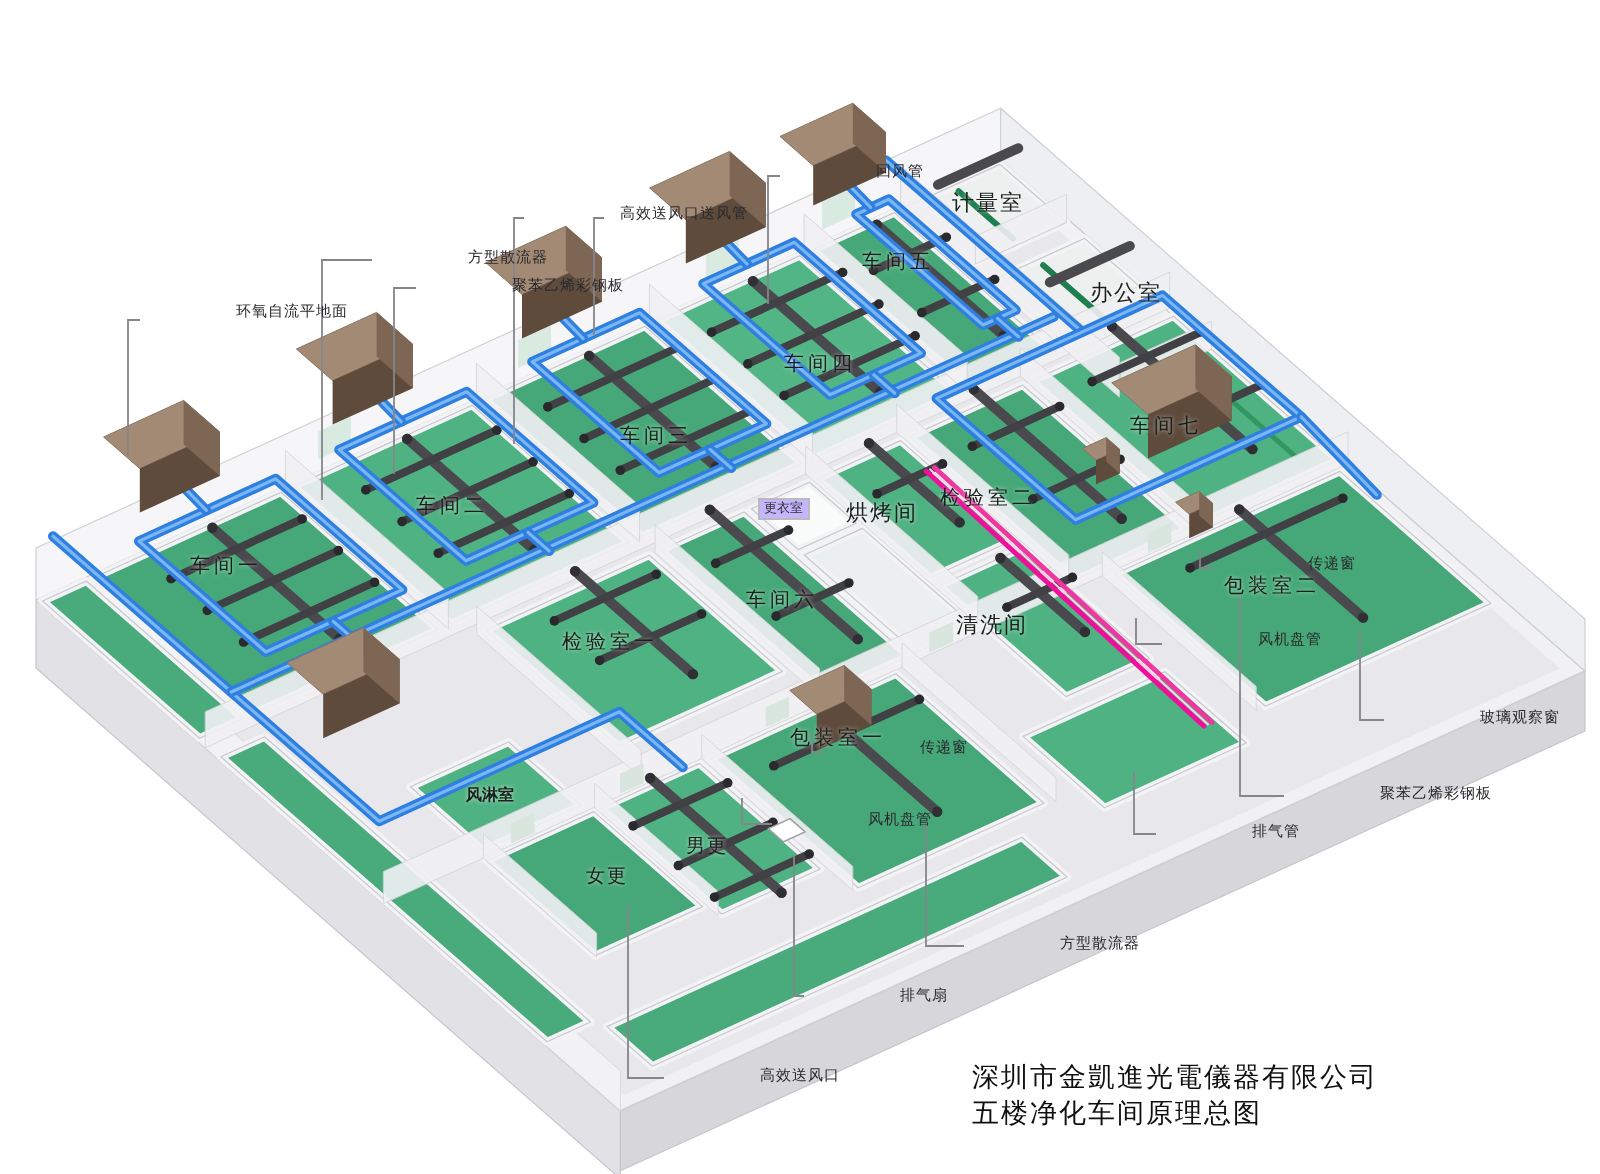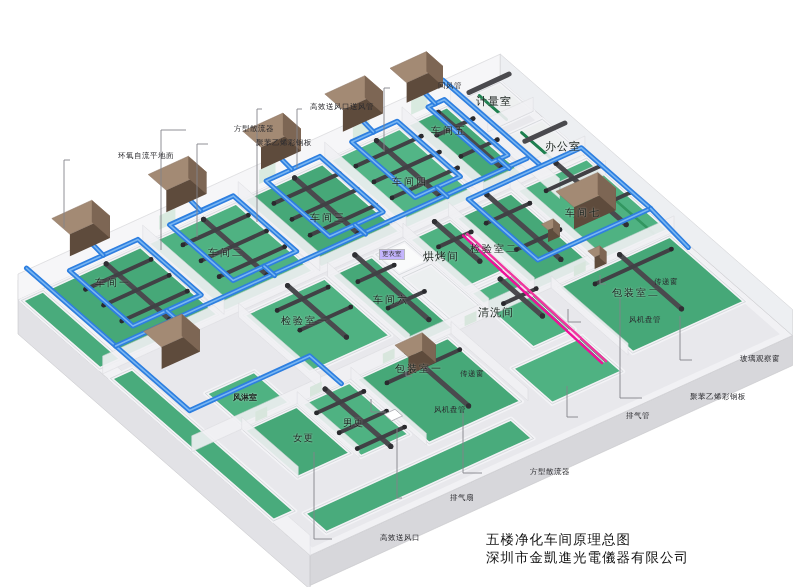--- a/index.html
+++ b/index.html
@@ -364,16 +364,16 @@
   <div class="callout" style="left:388px;top:405px">风机盘管</div>
   <div class="callout" style="left:583px;top:315px">风机盘管</div>
   <div class="callout" style="left:404px;top:493px">排气扇</div>
   <div class="callout" style="left:334px;top:533px">高效送风口</div>
   <div class="callout" style="left:484px;top:467px">方型散流器</div>
   <div class="callout" style="left:580px;top:411px">排气管</div>
   <div class="callout" style="left:694px;top:354px">玻璃观察窗</div>
   <div class="callout" style="left:644px;top:392px">聚苯乙烯彩钢板</div>
 
   <div class="title-block">
+    <div>深圳市金凱進光電儀器有限公司</div>
     <div>五楼净化车间原理总图</div>
-    <div>深圳市金凱進光電儀器有限公司</div>
   </div>
 </div>
 
 </body></html>

